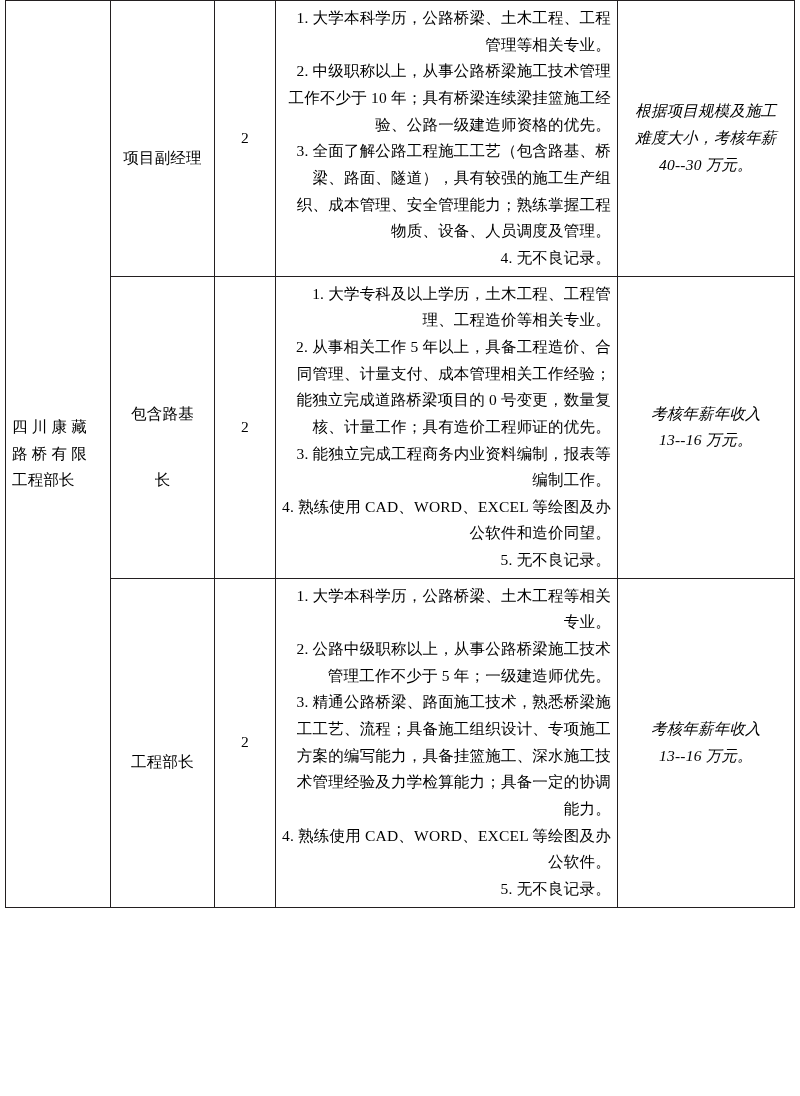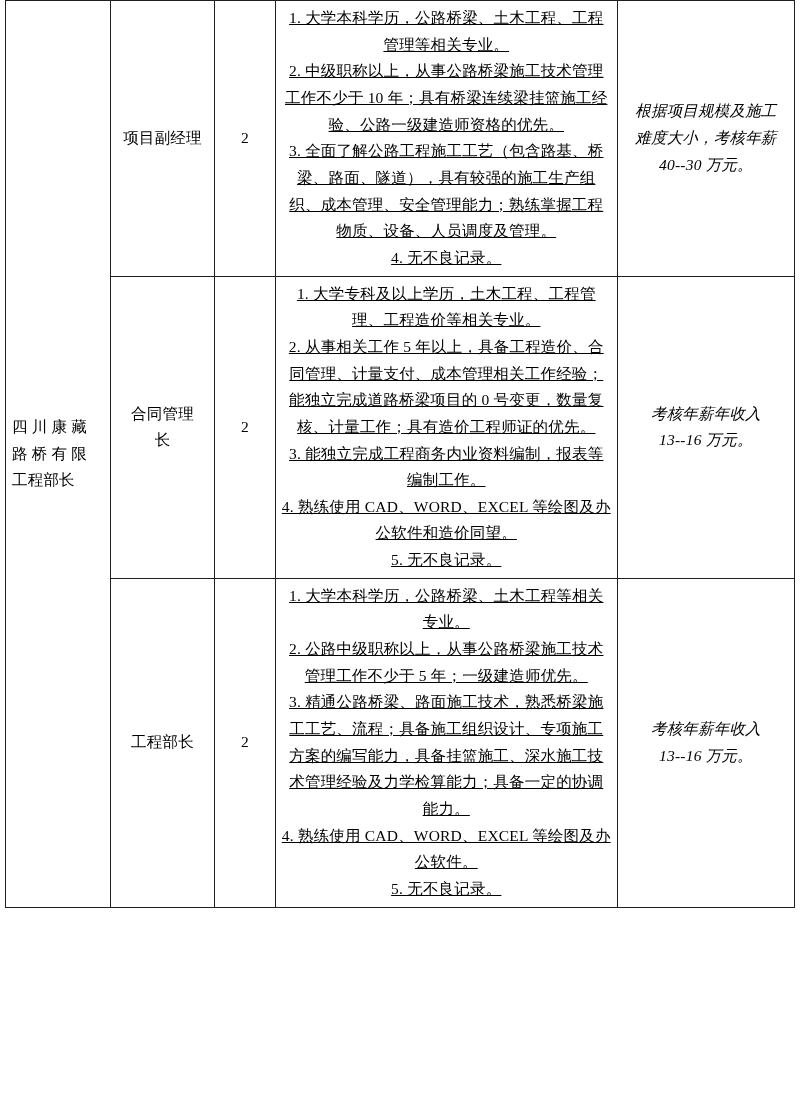--- a/index.html
+++ b/index.html
@@ -48,40 +48,39 @@
   .post-cell {
     text-align: center;
     font-size: 15.5px;
     line-height: 1.8;
   }
   .count-cell {
     text-align: center;
     font-size: 15.5px;
   }
   .req-cell {
-    text-align: center;
+    text-align: right;
     vertical-align: top;
     padding-top: 6px;
     padding-bottom: 6px;
-    text-decoration: underline;
   }
   .salary-cell {
     text-align: center;
     font-size: 15.5px;
     line-height: 1.8;
     font-style: italic;
   }
   .req-line {
     display: block;
     white-space: normal;
     text-indent: 0;
   }
   .salary-line { display: block; }
   .company-line { display: block; }
-  .post-line { display: block; }
+  .post-line { display: block; margin-top: 40px; }
 </style>
 </head>
 <body>
 
 <div class="page">
   <table class="job-table">
     <colgroup>
       <col class="col-company">
       <col class="col-post">
       <col class="col-count">
@@ -106,21 +105,21 @@
           <span class="req-line">4. 无不良记录。</span>
         </td>
         <td class="salary-cell">
           <span class="salary-line">根据项目规模及施工</span>
           <span class="salary-line">难度大小，考核年薪</span>
           <span class="salary-line">40--30 万元。</span>
         </td>
       </tr>
       <tr>
         <td class="post-cell">
-          <span class="post-line">合同管理</span>
+          <span class="post-line">包含路基</span>
           <span class="post-line">长</span>
         </td>
         <td class="count-cell">2</td>
         <td class="req-cell">
           <span class="req-line">1. 大学专科及以上学历，土木工程、工程管理、工程造价等相关专业。</span>
           <span class="req-line">2. 从事相关工作 5 年以上，具备工程造价、合同管理、计量支付、成本管理相关工作经验；能独立完成道路桥梁项目的 0 号变更，数量复核、计量工作；具有造价工程师证的优先。</span>
           <span class="req-line">3. 能独立完成工程商务内业资料编制，报表等编制工作。</span>
           <span class="req-line">4. 熟练使用 CAD、WORD、EXCEL 等绘图及办公软件和造价同望。</span>
           <span class="req-line">5. 无不良记录。</span>
         </td>

